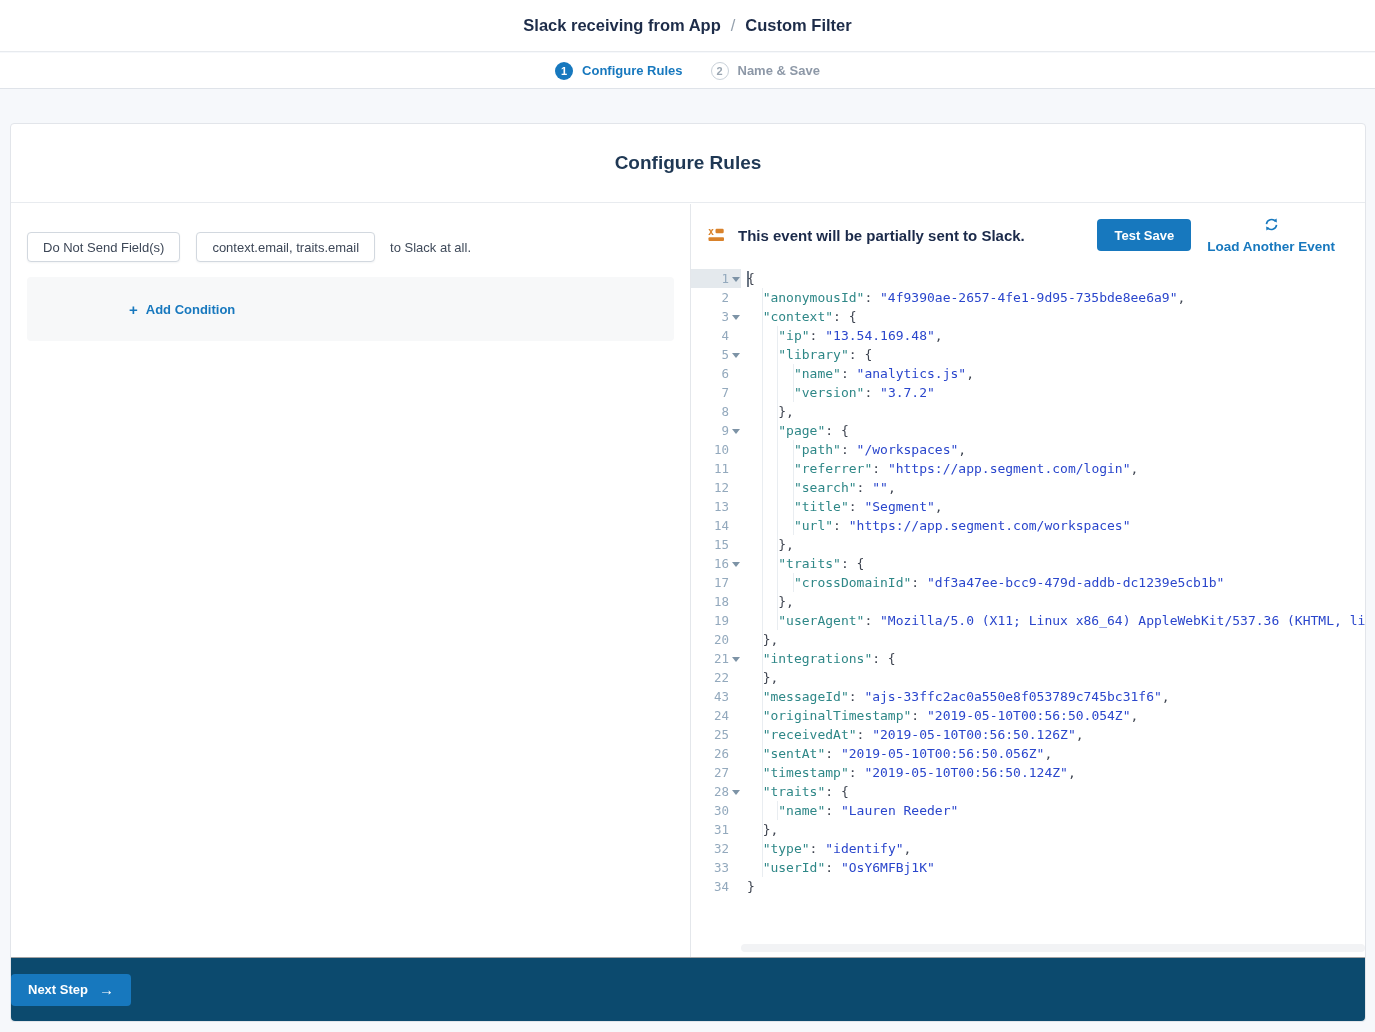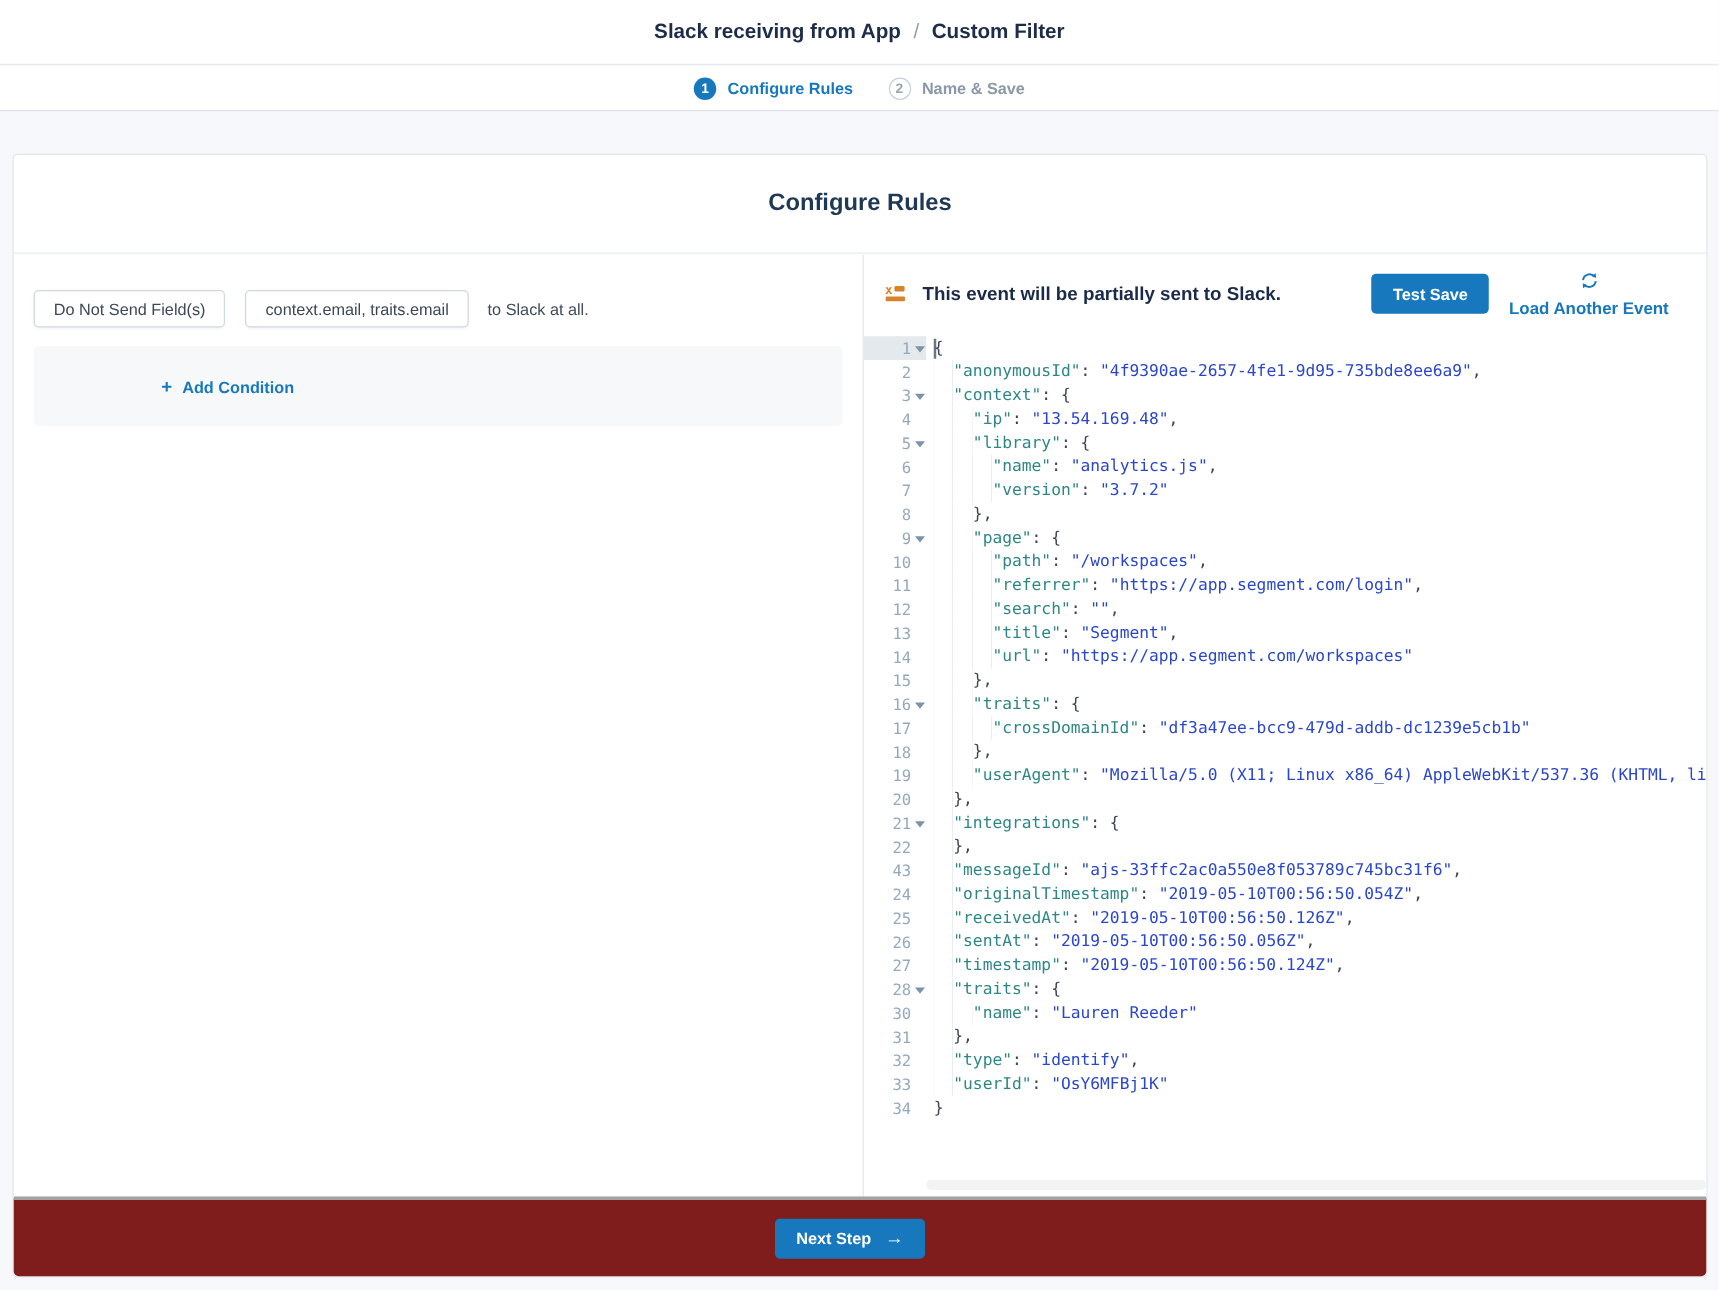--- a/index.html
+++ b/index.html
@@ -105,22 +105,22 @@
     display:inline-block; height:19px; vertical-align:top;
     background-image:repeating-linear-gradient(to right, transparent 0, transparent 14.6px, #e9edf1 14.6px, #e9edf1 15.6px);
   }
   .ed-cursor { display:inline-block; width:2px; height:16px; background:#6b7684; vertical-align:text-top; margin-right:-2px; }
   .ed-hscroll {
     position:absolute; left:50px; right:0; top:740px; height:8px; background:#f2f3f5; border-radius:4px;
   }
   
   .card-footer {
     position:absolute; left:0; right:0; bottom:0; height:64px;
-    background:#7f1d1d; border-top:3px solid #a3a3a3; border-radius:0 0 4px 4px;
-    display:flex; align-items:center; justify-content:center; padding-right:16px;
+    background:#0c4a6e; border-top:1px solid #a3a3a3; border-radius:0 0 4px 4px;
+    display:flex; align-items:center; justify-content:flex-start; padding-right:16px;
   }
   .next-btn { gap:11px; }
   .next-arrow { font-size:15px; line-height:1; }
 </style>
 </head>
 <body>
 
 <div class="top-header">
   <div class="breadcrumb">
     <span>Slack receiving from App</span>

